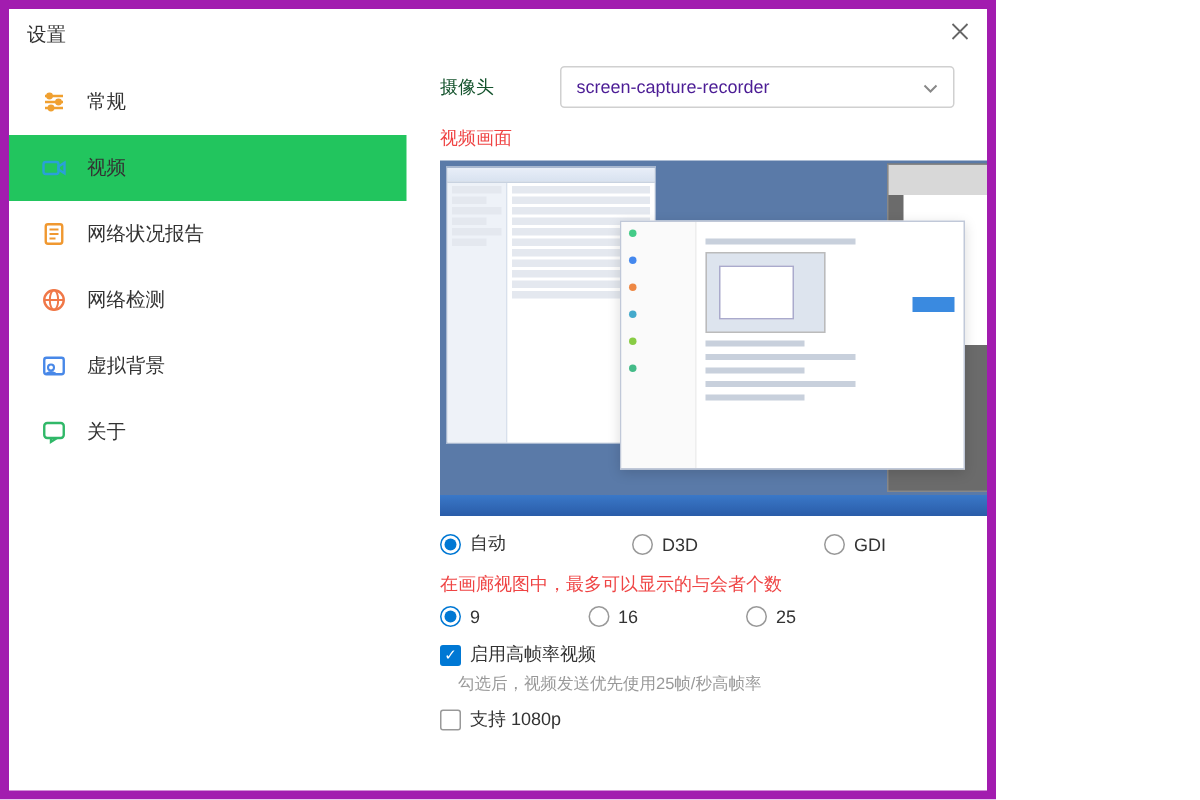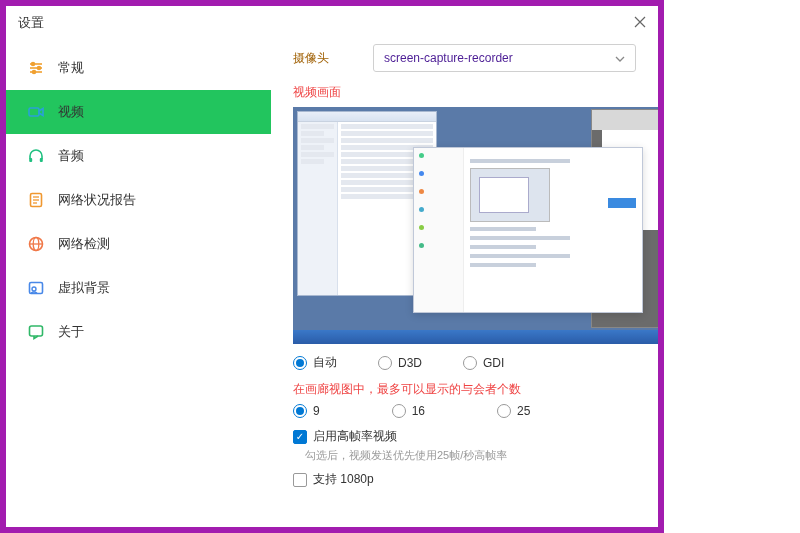--- a/index.html
+++ b/index.html
@@ -8,26 +8,26 @@
 .titlebar { height: 34px; display: flex; align-items: center; padding: 0 12px; position: relative; }
 .titlebar .title { font-size: 13px; color: #333; }
 .titlebar .close { position: absolute; right: 12px; top: 8px; font-size: 16px; color: #666; cursor: pointer; }
 .body { flex: 1; display: flex; overflow: hidden; }
 .sidebar { width: 265px; padding-top: 6px; }
 .nav-item { display: flex; align-items: center; height: 44px; padding-left: 20px; cursor: pointer; font-size: 13px; color: #333; }
 .nav-item.active { background: #22c55e; }
 .nav-icon { width: 20px; height: 20px; margin-right: 12px; display: flex; align-items: center; justify-content: center; }
 .content { flex: 1; padding: 4px 22px 12px 22px; overflow-y: auto; font-size: 12px; color: #333; }
 .row { display: flex; align-items: center; margin-bottom: 12px; }
-.label { width: 80px; font-size: 12px; color: #a16207; font-family: Liberation Mono, monospace; }
+.label { width: 80px; font-size: 12px; color: #14532d; font-family: Liberation Mono, monospace; }
 .select { flex: 1; max-width: 380px; height: 28px; border: 1px solid #d0d0d0; border-radius: 3px; display: flex; align-items: center; padding: 0 10px; font-size: 12px; color: #4c1d95; position: relative; cursor: pointer; }
 .select .chev { position: absolute; right: 10px; color: #888; }
 .section-label { font-size: 12px; color: #ef4444; margin: 6px 0 6px 0; }
 .preview { width: 480px; height: 237px; background: #5a7aa8; position: relative; overflow: hidden; margin-bottom: 10px; }
-.radio-row { display: flex; gap: 41px; margin: 6px 0 10px 0; }
+.radio-row { display: flex; gap: 84px; margin: 6px 0 10px 0; }
 .radio-row.tight { gap: 72px; }
 .radio { display: flex; align-items: center; gap: 6px; cursor: pointer; font-size: 12px; }
 .radio .dot { width: 14px; height: 14px; border: 1px solid #999; border-radius: 50%; display: flex; align-items: center; justify-content: center; }
 .radio.checked .dot { border-color: #0078d4; }
 .radio.checked .dot::after { content: ""; width: 8px; height: 8px; background: #0078d4; border-radius: 50%; }
 .check { display: flex; align-items: center; gap: 6px; cursor: pointer; font-size: 12px; margin-top: 8px; }
 .check .box { width: 14px; height: 14px; border: 1px solid #999; border-radius: 2px; display: flex; align-items: center; justify-content: center; }
 .check.checked .box { background: #0078d4; border-color: #0078d4; color: #fff; font-size: 10px; }
 .hint { font-size: 11px; color: #999; margin-left: 12px; margin-top: 3px; }
 
@@ -89,30 +89,20 @@
             <svg width="18" height="18" viewBox="0 0 18 18">
               <rect x="2" y="5" width="10" height="8" rx="1.5" fill="none" stroke="#2aa0d8" stroke-width="1.6"></rect>
               <path d="M12 8 L16 5.5 V12.5 L12 10 Z" fill="none" stroke="#2aa0d8" stroke-width="1.6"></path>
             </svg>
           </span>
           <span>视频</span>
         </div>
         <div class="nav-item">
           <span class="nav-icon">
             <svg width="18" height="18" viewBox="0 0 18 18">
-              <path d="M3 12 V9 a6 6 0 0 1 12 0 V12" fill="none" stroke="#20c080" stroke-width="1.6"></path>
-              <rect x="2.2" y="11" width="3" height="4" rx="1" fill="#20c080"></rect>
-              <rect x="12.8" y="11" width="3" height="4" rx="1" fill="#20c080"></rect>
-            </svg>
-          </span>
-          <span>音频</span>
-        </div>
-        <div class="nav-item">
-          <span class="nav-icon">
-            <svg width="18" height="18" viewBox="0 0 18 18">
               <rect x="3.5" y="2.5" width="11" height="13" rx="1.5" fill="none" stroke="#f09830" stroke-width="1.6"></rect>
               <line x1="6" y1="6" x2="12" y2="6" stroke="#f09830" stroke-width="1.3"></line>
               <line x1="6" y1="9" x2="12" y2="9" stroke="#f09830" stroke-width="1.3"></line>
               <line x1="6" y1="12" x2="10" y2="12" stroke="#f09830" stroke-width="1.3"></line>
             </svg>
           </span>
           <span>网络状况报告</span>
         </div>
         <div class="nav-item">
           <span class="nav-icon">

